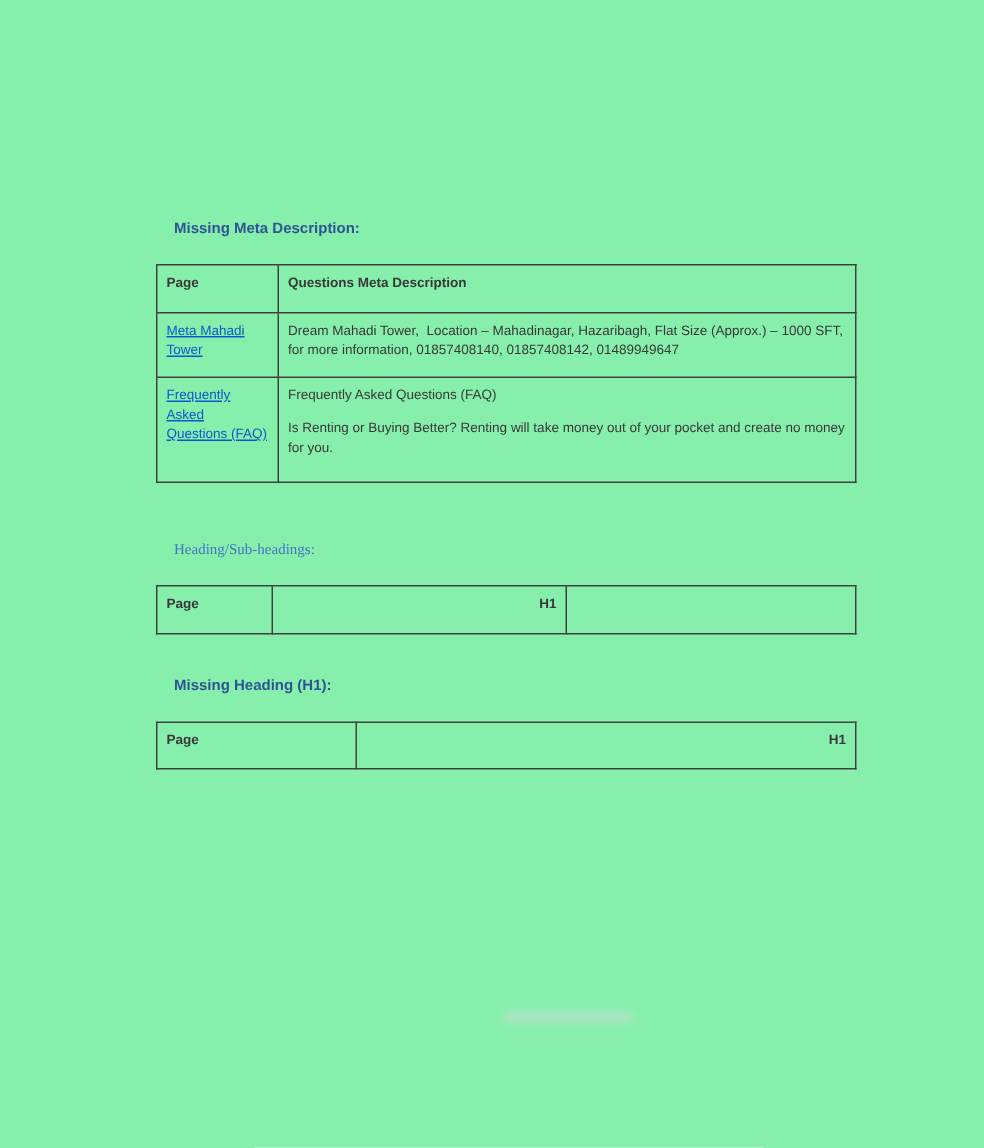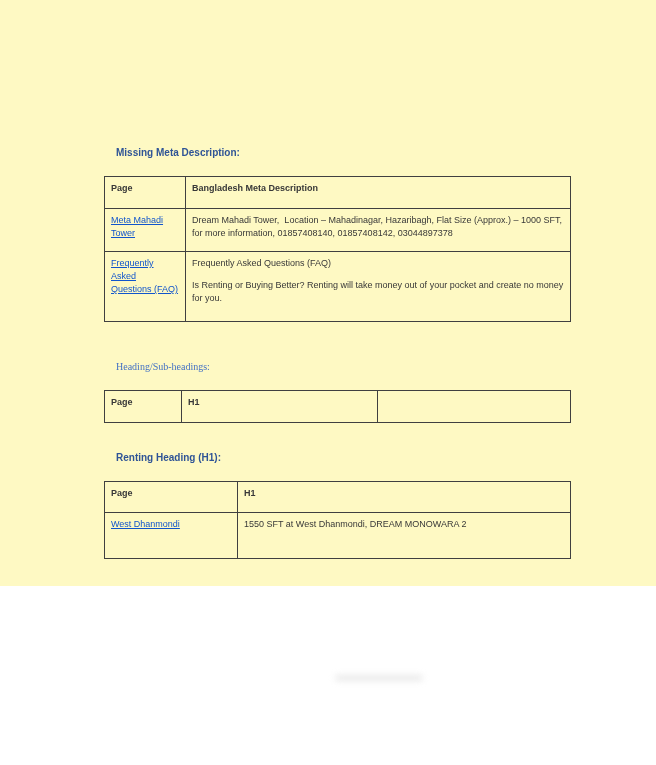--- a/index.html
+++ b/index.html
@@ -5,22 +5,22 @@
   html, body { margin: 0; padding: 0; }
   body {
     width: 656px; height: 765px;
     background: #ffffff;
     font-family: "Liberation Sans", sans-serif;
     color: #383838;
     overflow: hidden;
   }
   .page {
     position: relative;
-    width: 656px; height: 586px;
-    background: #fef9c3;
+    width: 656px; height: 765px;
+    background: #86efac;
   }
   .content {
     position: absolute;
     left: 104px; top: 146px;
     width: 466px;
   }
   .section-title {
     margin: 0 0 7px 12px;
     font-size: 10px;
     line-height: 14px;
@@ -37,21 +37,21 @@
   }
   table.doc-table td {
     border: 1px solid #404040;
     vertical-align: top;
     padding: 5px 6px 4px 6px;
     font-size: 9px;
     line-height: 13px;
     word-wrap: break-word;
   }
   td.hdr { font-weight: 700; }
-  td.center { text-align: left; }
+  td.center { text-align: right; }
   .link {
     color: #1155CC;
     text-decoration: underline;
     cursor: pointer;
   }
   .para2 { margin-top: 9px; }
   .cell-text { white-space: pre-wrap; }
   .shadow-artifact {
     position: absolute;
     left: 335px; top: 675px;
@@ -71,28 +71,28 @@
     <div class="section-title dark">Missing Meta Description:</div>
 
     <table class="doc-table">
       <colgroup>
           <col style="width:81px">
           <col style="width:385px">
         </colgroup>
       <tbody>
           <tr>
         <td class="hdr" style="height:22px">Page</td>
-        <td class="hdr">Bangladesh Meta Description</td>
+        <td class="hdr">Questions Meta Description</td>
       </tr>
       <tr>
         <td style="height:33px">
           <span class="link">Meta Mahadi Tower</span>
         </td>
         <td>
-          <div class="cell-text">Dream Mahadi Tower,  Location – Mahadinagar, Hazaribagh, Flat Size (Approx.) – 1000 SFT, for more information, 01857408140, 01857408142, 03044897378</div>
+          <div class="cell-text">Dream Mahadi Tower,  Location – Mahadinagar, Hazaribagh, Flat Size (Approx.) – 1000 SFT, for more information, 01857408140, 01857408142, 01489949647</div>
         </td>
       </tr>
       <tr>
         <td style="height:60px">
           <span class="link">Frequently Asked Questions (FAQ)</span>
         </td>
         <td>
           <div class="cell-text">Frequently Asked Questions (FAQ)</div>
           <div class="cell-text para2">Is Renting or Buying Better? Renting will take money out of your pocket and create no money for you.</div>
         </td>
@@ -110,39 +110,31 @@
         </colgroup>
       <tbody>
           <tr>
         <td class="hdr" style="height:22px">Page</td>
         <td class="hdr center">H1</td>
         <td></td>
       </tr>
     </tbody>
       </table>
 
-    <div class="section-title dark title-gap-3">Renting Heading (H1):</div>
+    <div class="section-title dark title-gap-3">Missing Heading (H1):</div>
 
     <table class="doc-table">
       <colgroup>
           <col style="width:133px">
           <col style="width:333px">
         </colgroup>
       <tbody>
           <tr>
         <td class="hdr" style="height:21px">Page</td>
         <td class="hdr center">H1</td>
       </tr>
-      <tr>
-        <td style="height:36px">
-          <span class="link">West Dhanmondi</span>
-        </td>
-        <td>
-          <div class="cell-text">1550 SFT at West Dhanmondi, DREAM MONOWARA 2</div>
-        </td>
-      </tr>
     </tbody>
       </table>
 
   </div>
 
   <div class="shadow-artifact"></div>
 </div>
 
 </body></html>

